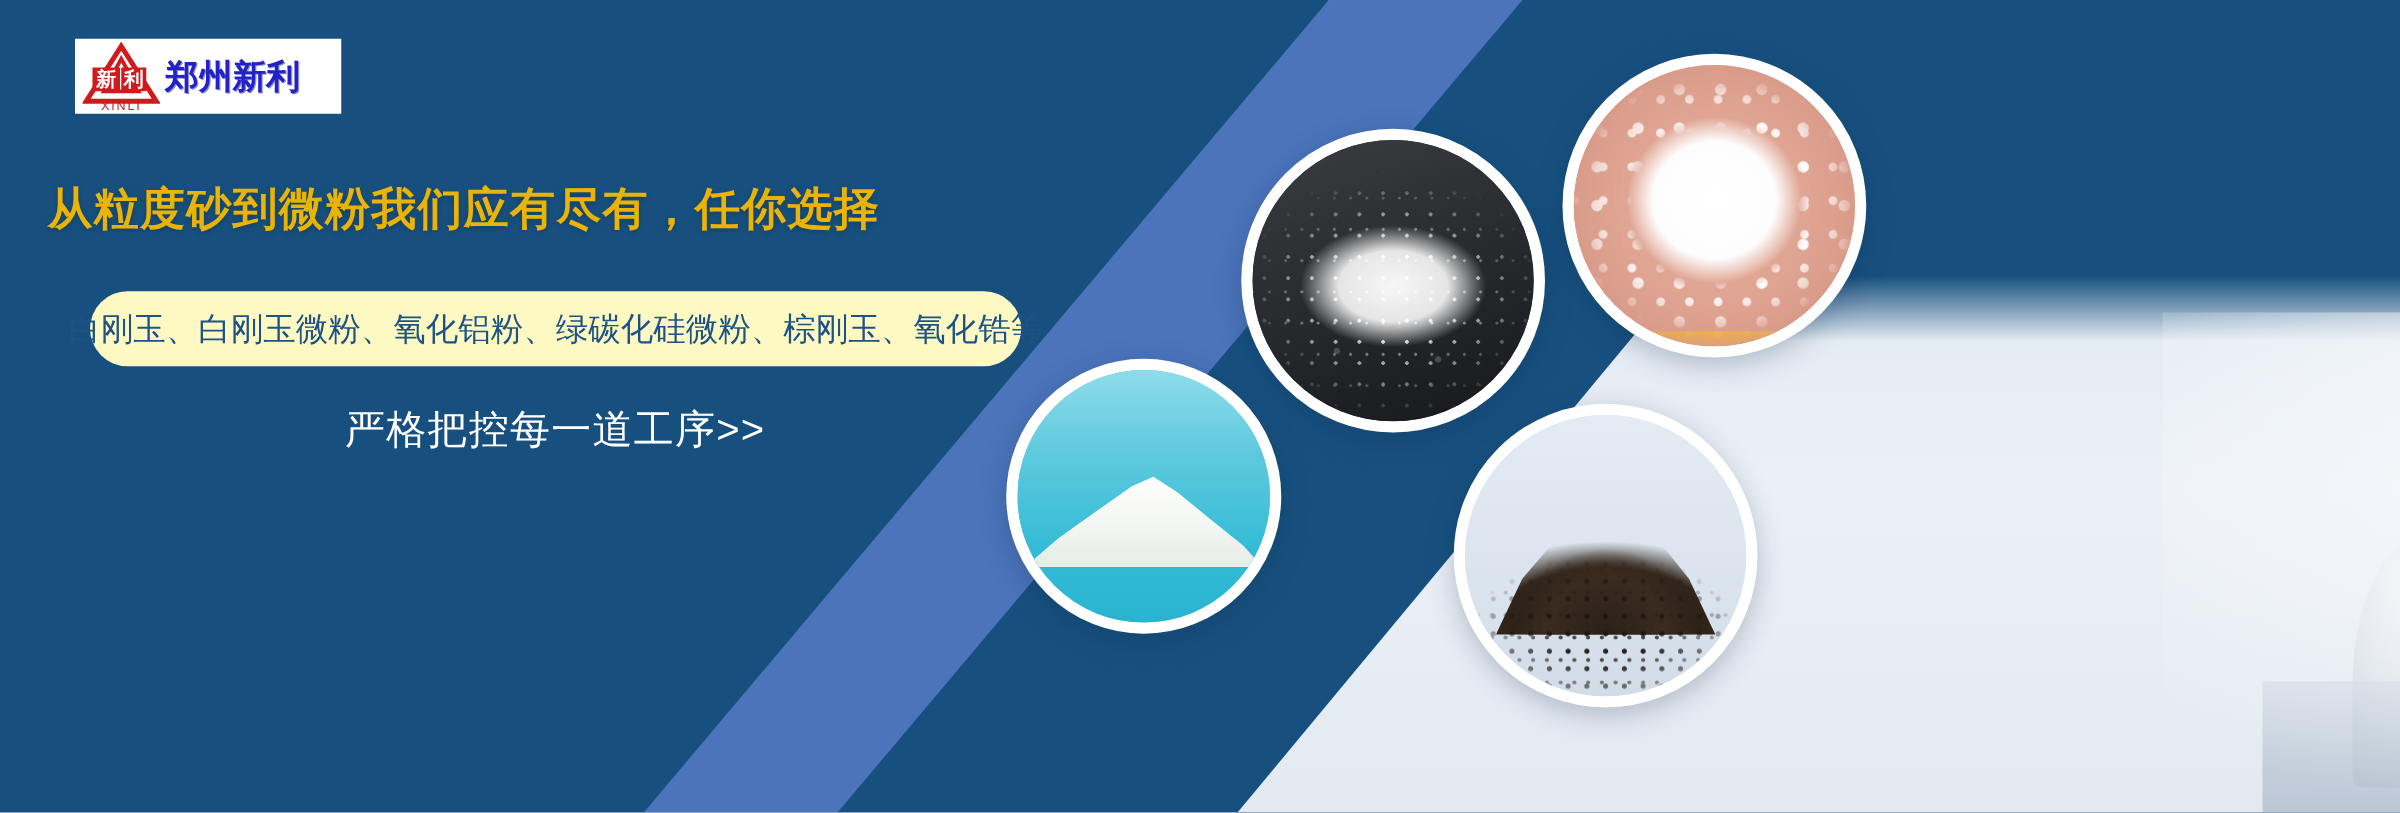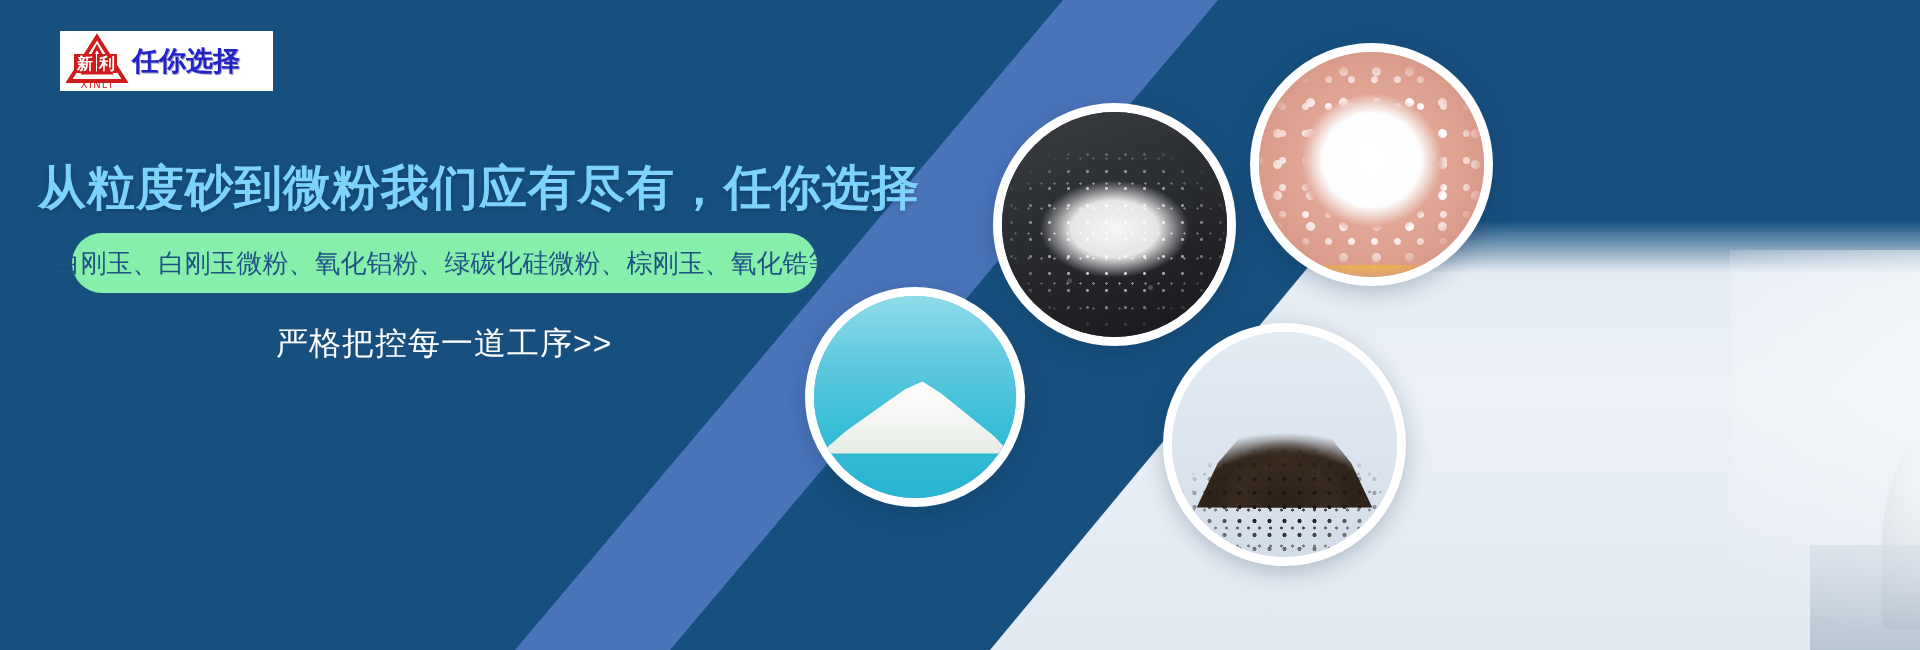--- a/index.html
+++ b/index.html
@@ -72,35 +72,35 @@
     font-weight:bold;
     letter-spacing:0px;
     line-height:1;
     margin-left:4px;
     white-space:nowrap;
     text-shadow:1px 1px 0 rgba(10,10,120,.45);
   }
 
   
   .headline{
-    position:absolute;left:38px;top:160px;
-    color:#7dd3fc;
-    font-size:48px;
+    position:absolute;left:38px;top:146px;
+    color:#eab308;
+    font-size:36px;
     font-weight:bold;
     letter-spacing:1px;
     line-height:1.15;
     white-space:nowrap;
     text-shadow:0 2px 5px rgba(0,0,0,.22);
   }
 
   
   .pill{
     position:absolute;left:72px;top:233px;
     width:745px;height:60px;
-    background:#86efac;
+    background:#fef9c3;
     border-radius:30px;
     display:flex;align-items:center;justify-content:center;
     box-sizing:border-box;
   }
   .pill-text{
     color:#1d5384;
     font-size:26px;
     line-height:1;
     white-space:nowrap;
     letter-spacing:0px;
@@ -247,21 +247,21 @@
       <svg width="62" height="56" viewBox="0 0 62 56" aria-hidden="true">
         <polygon points="31,4 59,48 3,48" fill="none" stroke="#cf1b1b" stroke-width="4"></polygon>
         <polygon points="31,14 45,40 17,40" fill="none" stroke="#cf1b1b" stroke-width="3"></polygon>
         <rect x="8" y="21" width="22" height="19" fill="#cf1b1b"></rect>
         <rect x="31" y="21" width="20" height="19" fill="#cf1b1b"></rect>
         <text x="19" y="36" font-family="'Liberation Sans',sans-serif" font-size="16" font-weight="bold" fill="#ffffff" text-anchor="middle">新</text>
         <text x="41" y="36" font-family="'Liberation Sans',sans-serif" font-size="16" font-weight="bold" fill="#ffffff" text-anchor="middle">利</text>
         <text x="31" y="55" font-family="'Liberation Sans',sans-serif" font-size="10" letter-spacing="1.5" fill="#cf1b1b" text-anchor="middle">XINLI</text>
       </svg>
     </span>
-    <span class="logo-name">任你选择</span>
+    <span class="logo-name">郑州新利</span>
   </div>
 
   <div class="headline">从粒度砂到微粉我们应有尽有，任你选择</div>
 
   <div class="pill">
     <span class="pill-text">白刚玉、白刚玉微粉、氧化铝粉、绿碳化硅微粉、棕刚玉、氧化锆等</span>
   </div>
 
   <div class="tagline">严格把控每一道工序&gt;&gt;</div>
 

